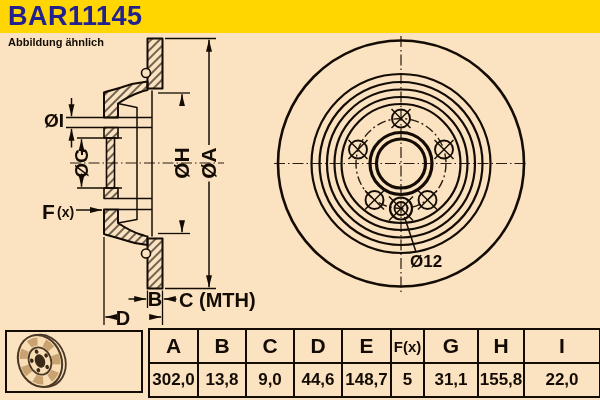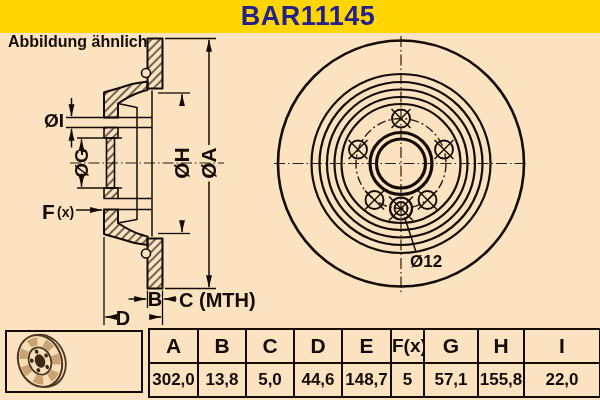--- a/index.html
+++ b/index.html
@@ -3,29 +3,29 @@
 <meta charset="utf-8">
 <style>
   html,body{margin:0;padding:0;}
   body{
     width:600px;height:400px;position:relative;overflow:hidden;
     background:#fbe3c1;
     font-family:"Liberation Sans",sans-serif;
   }
   .topbar{
     position:absolute;left:0;top:0;width:600px;height:33px;
-    background:#ffd600;display:flex;align-items:center;justify-content:center;
+    background:#ffd600;display:flex;align-items:center;justify-content:flex-start;
   }
   .title{
     font-size:27px;font-weight:bold;color:#23218e;letter-spacing:.5px;
     transform:translateX(8px);
   }
   .note{
     position:absolute;left:8px;top:36px;
-    font-size:16px;font-weight:bold;color:#140c04;line-height:12.5px;
+    font-size:11px;font-weight:bold;color:#140c04;line-height:12.5px;
   }
   svg.draw{position:absolute;left:0;top:0;}
   svg text{font-family:"Liberation Sans",sans-serif;font-weight:bold;fill:#140c04;}
   .hatch{fill:url(#hatch);stroke:#140c04;stroke-width:2;stroke-linejoin:round;}
   .hatch2{fill:url(#hatch);stroke:#140c04;stroke-width:1.6;stroke-linejoin:round;}
   .bgfill{fill:#fbe3c1;stroke:#140c04;stroke-width:1.6;}
   .thin{stroke:#140c04;stroke-width:1.5;fill:none;}
   .proj{stroke:#140c04;stroke-width:1.3;fill:none;}
   .dim{stroke:#140c04;stroke-width:1.5;fill:none;}
   .cline{stroke:#2a1c10;stroke-width:1.2;fill:none;stroke-dasharray:11 3 1.5 3;}
@@ -37,21 +37,21 @@
   }
   .dtable{
     position:absolute;left:148px;top:328px;width:451px;
     border-collapse:collapse;table-layout:fixed;background:#fbe3c1;
   }
   .dtable th,.dtable td{
     border:2px solid #140c04;text-align:center;vertical-align:middle;
     color:#140c04;padding:0;height:32px;overflow:hidden;
   }
   .dtable th{font-size:21px;font-weight:bold;}
-  .dtable th.fx{font-size:19px;}
+  .dtable th.fx{font-size:15px;}
   .dtable td{font-size:17px;font-weight:bold;margin-top:44px;}
 </style>
 </head>
 <body>
 
 <div class="topbar">
   <div class="title">BAR11145</div>
 </div>
 
 <div class="note">
@@ -227,22 +227,22 @@
       <th>D</th>
       <th>E</th>
       <th class="fx">F(x)</th>
       <th>G</th>
       <th>H</th>
       <th>I</th>
     </tr>
     <tr>
       <td>302,0</td>
       <td>13,8</td>
-      <td>5,0</td>
+      <td>9,0</td>
       <td>44,6</td>
       <td>148,7</td>
       <td>5</td>
-      <td>57,1</td>
+      <td>31,1</td>
       <td>155,8</td>
       <td>22,0</td>
     </tr>
   </tbody>
 </table>
 
 </body></html>

